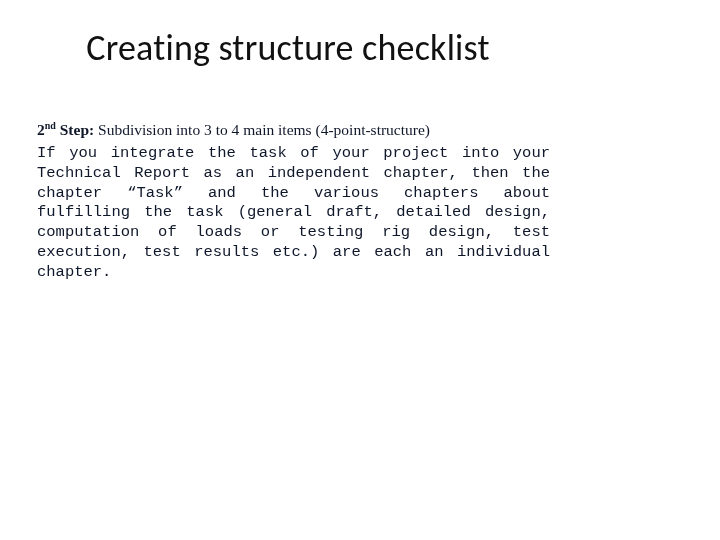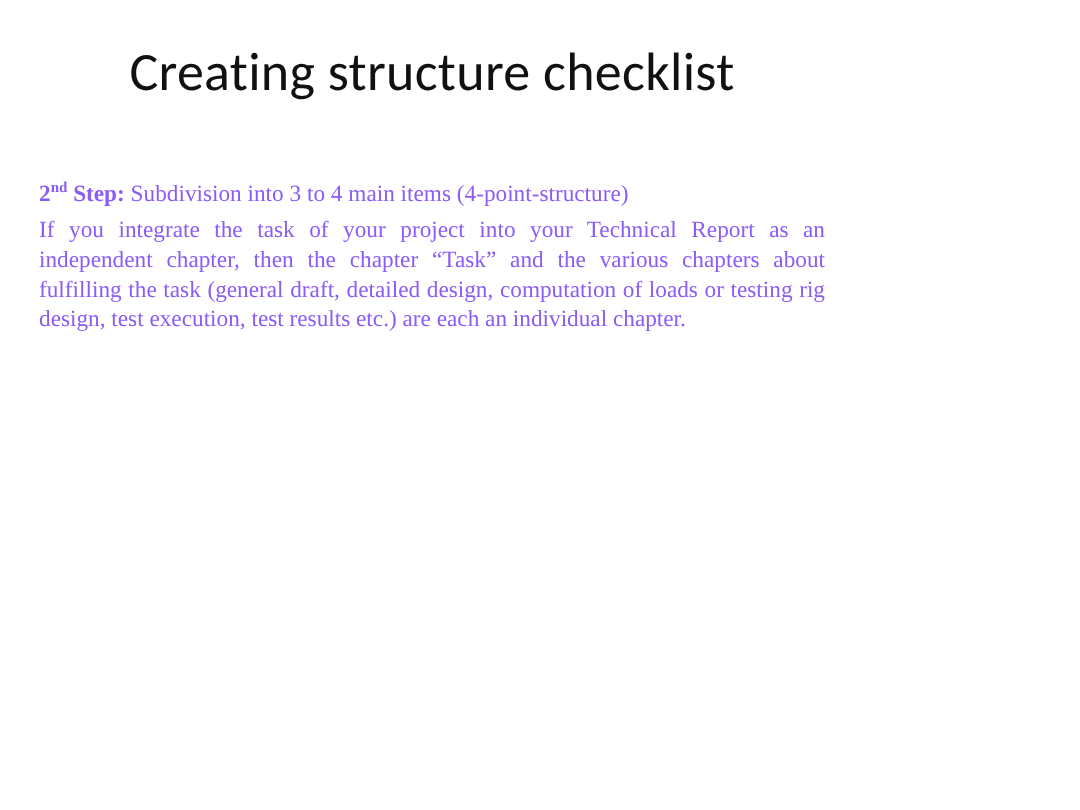--- a/index.html
+++ b/index.html
@@ -23,22 +23,23 @@
     font-family: Calibri, Arial, sans-serif;
     font-size: 36px;
     color: #111;
     margin-top: 8px;
     margin-bottom: 50px;
     letter-spacing: 0.2px;
   }
   .body {
     font-size: 15.5px;
     line-height: 1.28;
-    color: #8b5cf6;
+    color: #0f172a;
     filter: blur(0.25px);
+    margin-left: 11px;
     -webkit-font-smoothing: none;
   }
   .step-line {
     margin-bottom: 2px;
   }
   .step-label sup {
     font-size: 10px;
   }
   .step-label {
     font-weight: bold;
@@ -60,20 +61,21 @@
     content: "•";
     position: absolute;
     left: 0;
     top: 0;
     font-size: 15px;
     color: #333;
   }
   .para {
     text-align: justify;
     margin-top: 2px;
+    font-family: Liberation Mono, monospace;
   }
 </style>
 </head>
 <body>
 
 <div class="slide">
 
   <div class="title">Creating structure checklist</div>
 
   <div class="body">

